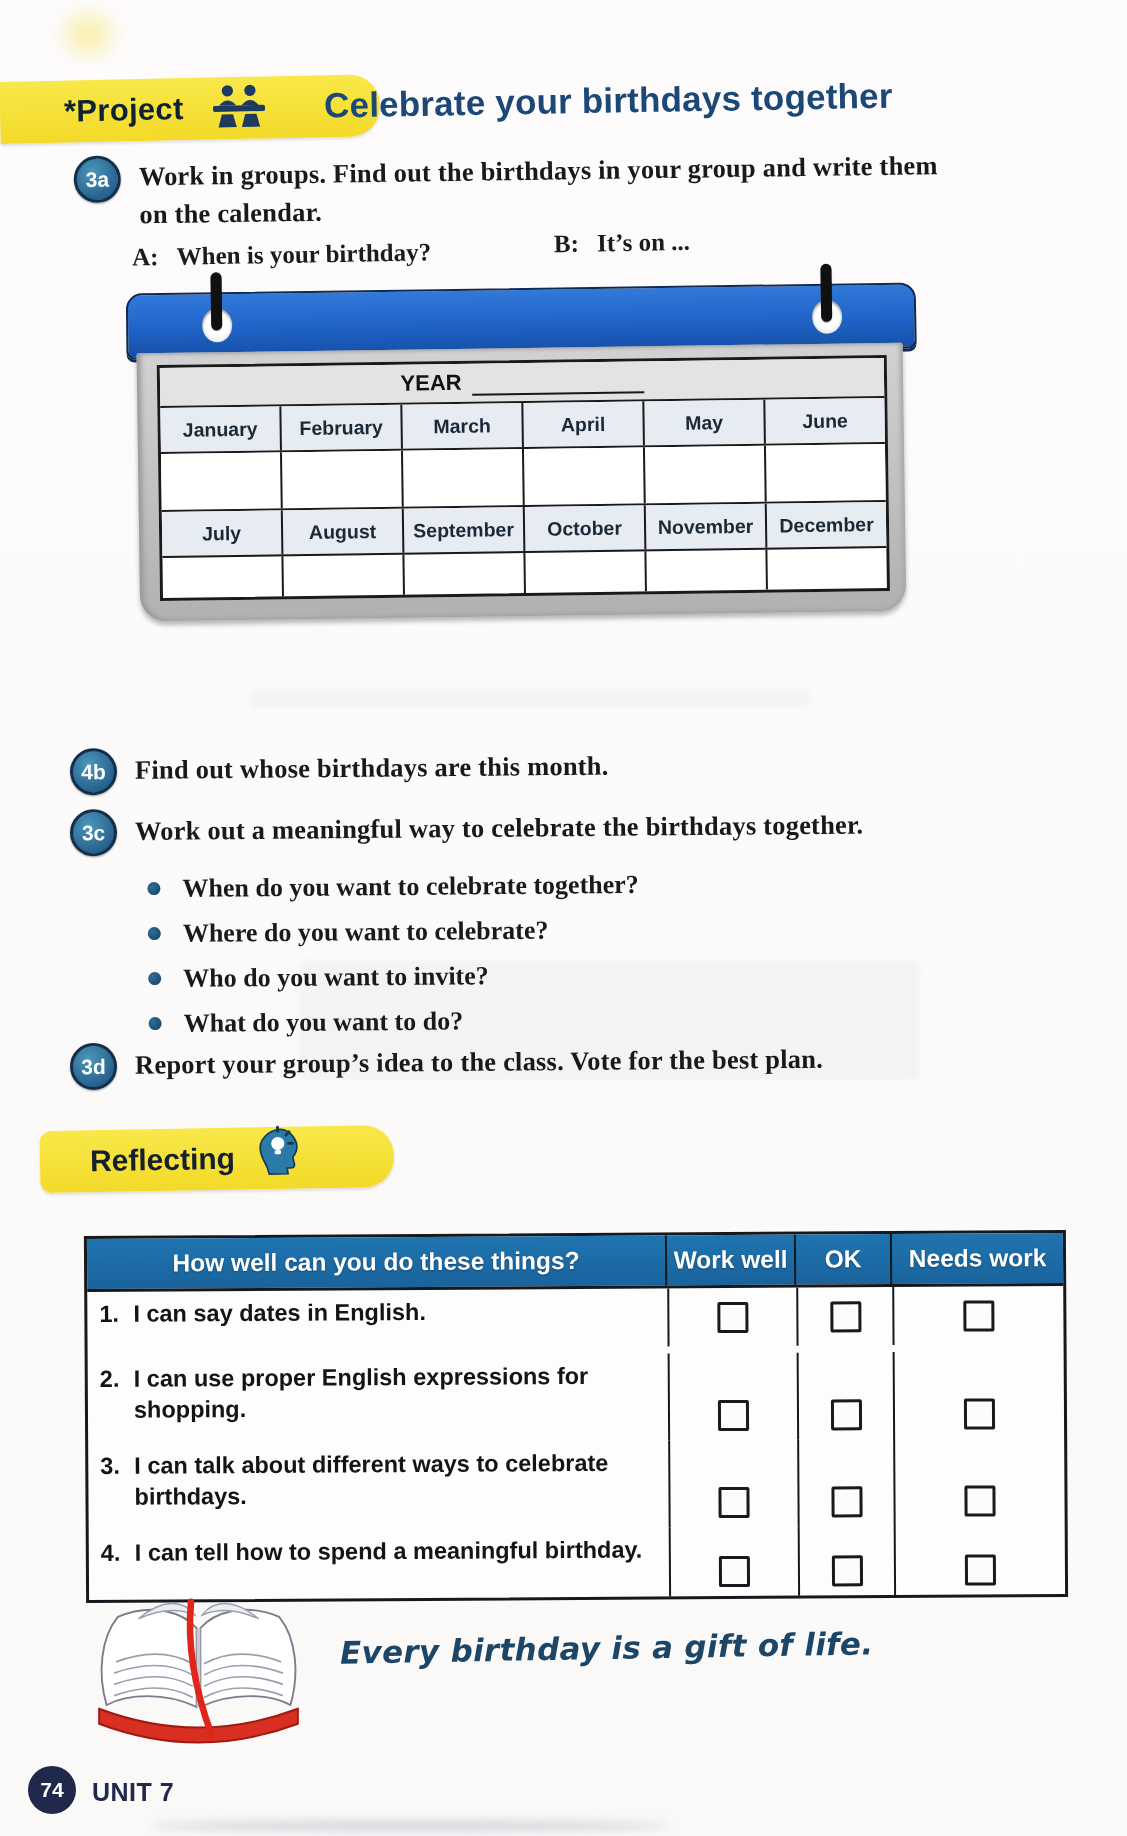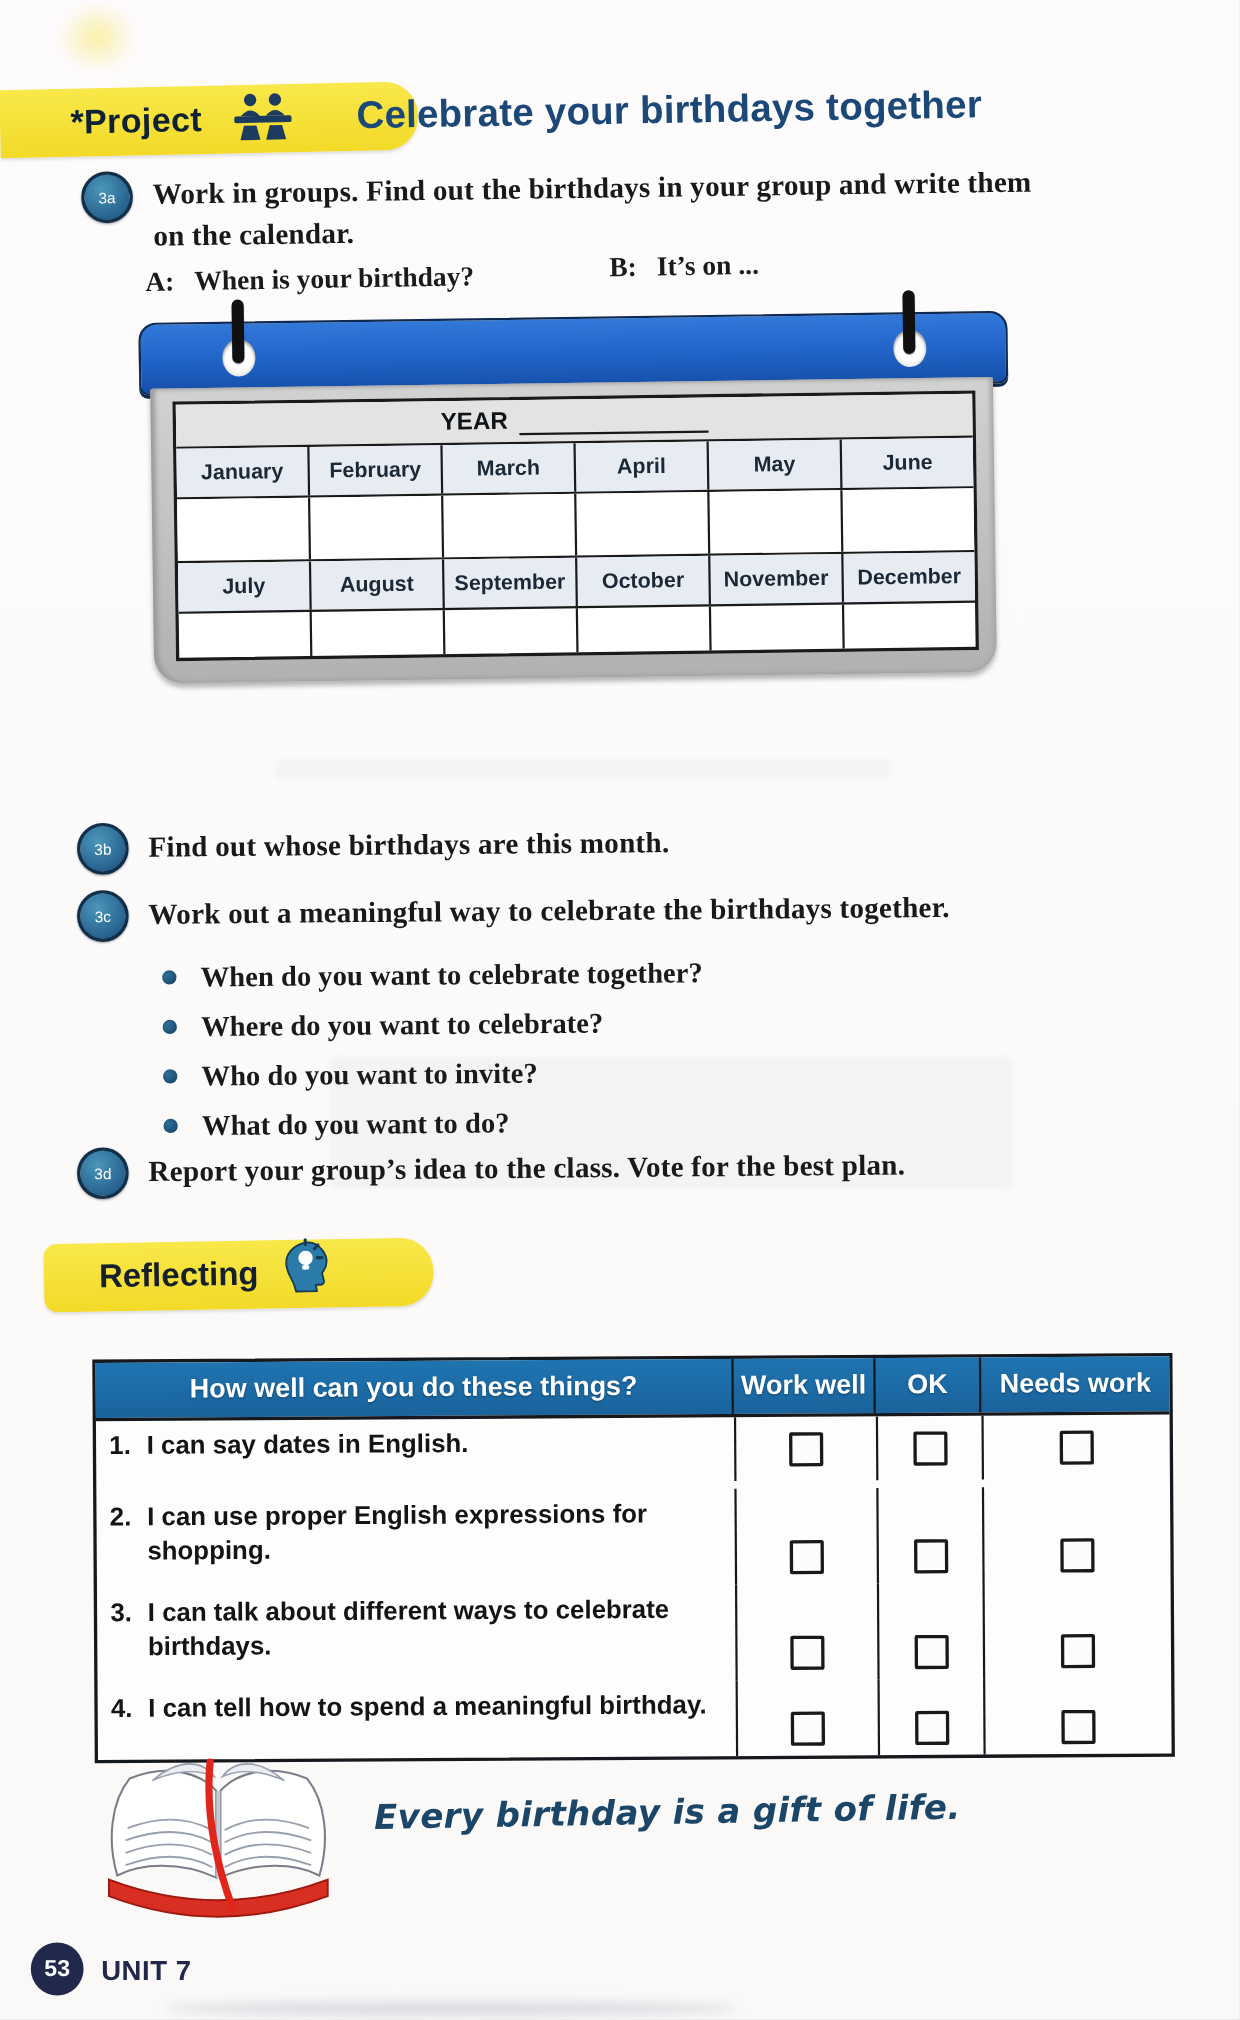--- a/index.html
+++ b/index.html
@@ -27,21 +27,21 @@
         transform:rotate(-1deg);box-shadow:0 2px 3px rgba(0,0,0,.12);}
   .reflect-label{font-weight:bold;font-size:30px;color:#15202c;}
 
   .main-title{position:absolute;left:324px;top:80px;width:640px;font-weight:bold;font-size:35px;
         color:#1b4877;transform:rotate(-1deg);letter-spacing:.2px;}
 
   
   .task{position:absolute;display:flex;align-items:flex-start;}
   .badge{flex:none;width:41px;height:41px;border-radius:50%;
         background:radial-gradient(circle at 38% 32%,#4b97ba,#27618d 72%,#1c4a6e);
-        border:3px solid #122f49;color:#fff;font-weight:normal;font-size:14px;
+        border:3px solid #122f49;color:#fff;font-weight:bold;font-size:21px;
         display:flex;align-items:center;justify-content:center;box-shadow:0 1px 2px rgba(0,0,0,.35);}
   .task-text{font-family:"Liberation Serif",serif;font-weight:700;font-size:26.5px;line-height:1.45;
         color:#191919;margin-left:18px;letter-spacing:.2px;}
   .t3a{left:74px;top:150px;transform:rotate(-0.8deg);} .t3a .task-text{width:822px;margin-top:2px;}
   .t3b{left:70px;top:746px;transform:rotate(-0.5deg);} .t3b .task-text{margin-top:3px;}
   .t3c{left:70px;top:806px;transform:rotate(-0.5deg);} .t3c .task-text{margin-top:3px;}
   .t3d{left:70px;top:1040px;transform:rotate(-0.5deg);} .t3d .task-text{margin-top:3px;}
 
   .dialogue{position:absolute;left:132px;top:236px;width:860px;transform:rotate(-1deg);
         font-family:"Liberation Serif",serif;font-weight:700;font-size:25px;color:#1b1b1b;}
@@ -198,21 +198,21 @@
         <div class="cal-cell"></div>
         <div class="cal-cell"></div>
         <div class="cal-cell"></div>
         <div class="cal-cell"></div>
         <div class="cal-cell"></div>
       </div>
     </div>
   </div>
 
   <div class="task t3b">
-    <div class="badge">3b</div>
+    <div class="badge">4b</div>
     <div class="task-text">Find out whose birthdays are this month.</div>
   </div>
   <div class="task t3c">
     <div class="badge">3c</div>
     <div class="task-text">Work out a meaningful way to celebrate the birthdays together.</div>
   </div>
 
   <div class="q-list">
     <div class="q-item">
       <span class="dot"></span>
@@ -335,17 +335,17 @@
         <path d="M126 100 C148 88 176 86 210 98"></path>
         <path d="M126 88  C148 76 176 74 208 86"></path>
       </g>
       <path d="M56 40 C82 18 104 20 116 36 C98 28 76 31 56 40 Z" fill="#eceef4" stroke="#98a0ae" stroke-width="1.5"></path>
       <path d="M184 40 C158 18 136 20 124 36 C142 28 164 31 184 40 Z" fill="#eceef4" stroke="#98a0ae" stroke-width="1.5"></path>
       <path d="M112 22 C108 64 114 110 134 164" stroke="#e0251b" stroke-width="7" fill="none" stroke-linecap="round"></path>
     </svg>
   </div>
   <div class="quote">Every birthday is a gift of life.</div>
 
-  <div class="page-badge">53</div>
+  <div class="page-badge">74</div>
   <div class="unit-label">UNIT 7</div>
 
   <div class="bottom-shade"></div>
 </div>
 
 </body></html>

